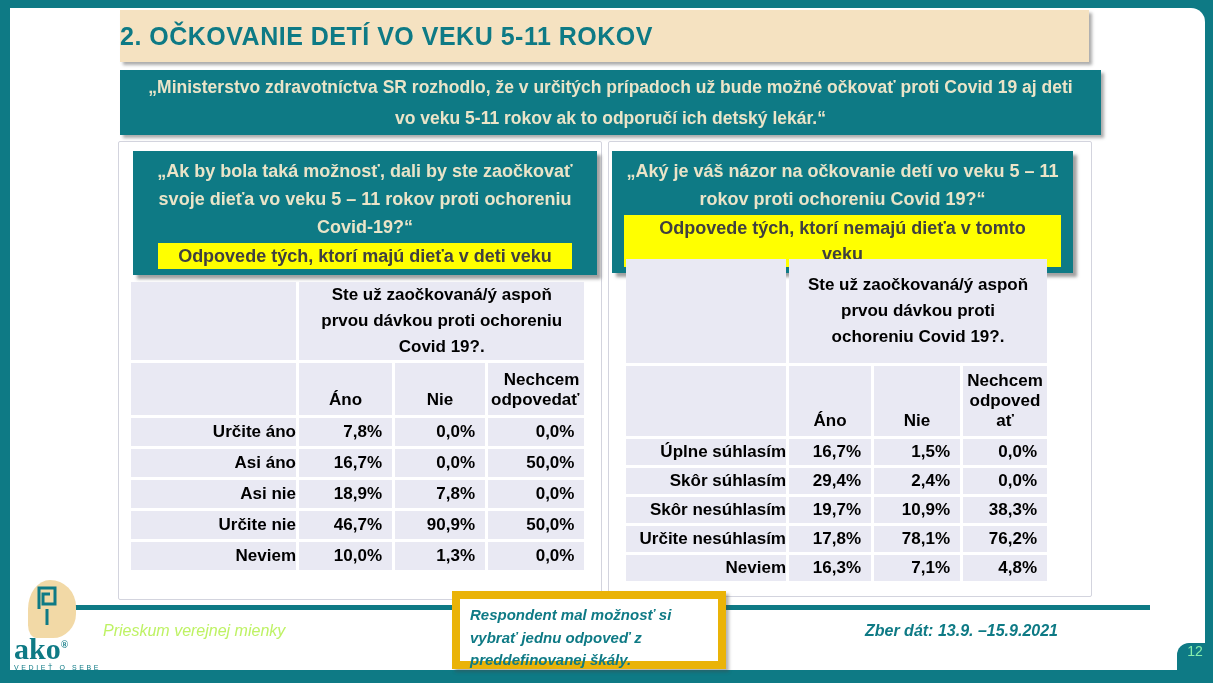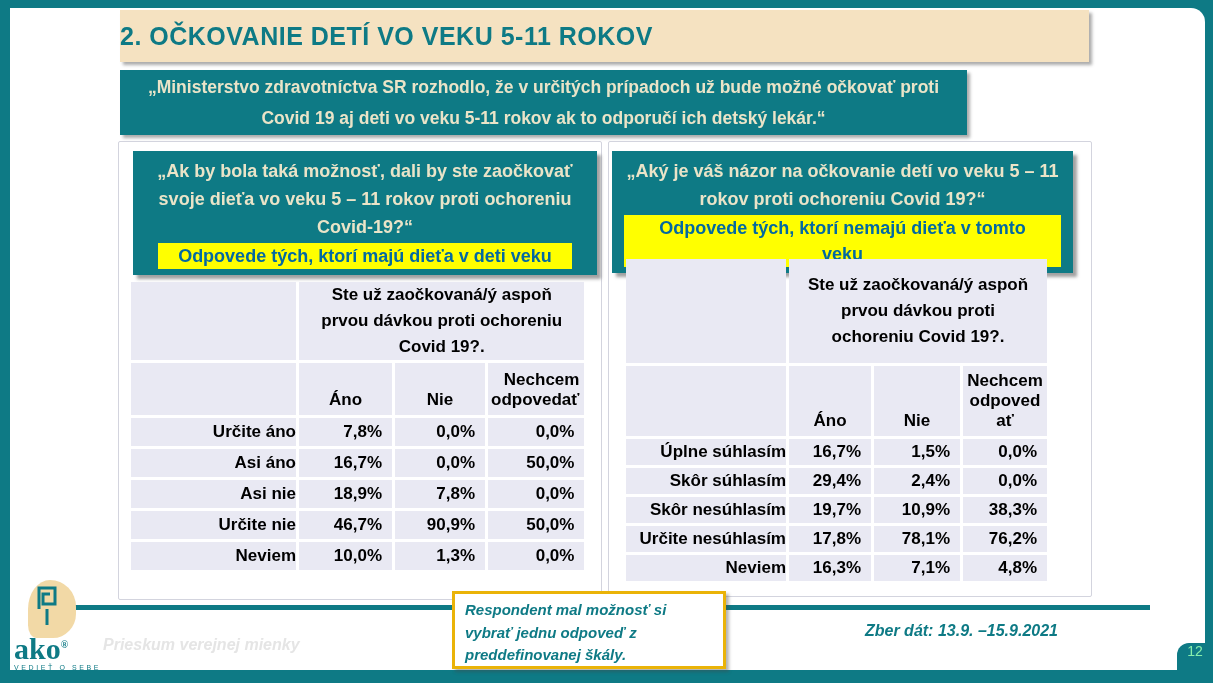--- a/index.html
+++ b/index.html
@@ -5,36 +5,36 @@
   * { margin:0; padding:0; box-sizing:border-box; }
   html,body { width:1213px; height:683px; font-family:"Liberation Sans", sans-serif; }
   .slide { position:relative; width:1213px; height:683px; background:#0e7a85; overflow:hidden; }
   .slide-inner { position:absolute; left:10px; top:8px; right:8px; bottom:13px; background:#ffffff; border-radius:0 14px 0 0; }
 
   .title-banner { position:absolute; left:120px; top:10px; width:969px; height:52px;
     background:#f5e2c1; box-shadow:3px 3px 3px rgba(70,70,70,.45);
     display:flex; align-items:center; 
     color:#0e7a85; font-size:25px; font-weight:bold; letter-spacing:.5px; }
 
-  .quote-banner { position:absolute; left:120px; top:70px; width:847px; height:65px;
+  .quote-banner { position:absolute; left:120px; top:70px; width:981px; height:65px;
     background:#0e7a85; box-shadow:3px 3px 3px rgba(70,70,70,.45);
     display:flex; align-items:center; justify-content:center; text-align:center;
     color:#eae4c8; font-size:17.5px; font-weight:bold; line-height:1.75; padding:0 26px; }
 
   .panel { position:absolute; background:#fff; border:1px solid #d3d4de; border-radius:2px; }
   .panel-left  { left:118px; top:141px; width:484px; height:459px; }
   .panel-right { left:608px; top:141px; width:484px; height:456px; }
 
   .qbox { position:absolute; background:#0e7a85; box-shadow:4px 4px 3px rgba(70,70,70,.5);
     text-align:center; color:#eae4c8; font-weight:bold; font-size:18px; padding:6px 12px 6px; }
   .qbox-left  { left:133px; top:151px; width:464px; }
   .qbox-right { left:612px; top:151px; width:461px; }
   .qbox .question { line-height:28px; }
   .qbox .hl-line { margin-top:2px; }
-  .highlight { display:inline-block; background:#ffff00; color:#0369a1; line-height:26px; padding:0 20px; }
+  .highlight { display:inline-block; background:#ffff00; color:#404040; line-height:26px; padding:0 20px; }
 
   table.data { border-collapse:separate; border-spacing:3px; position:absolute; }
   table.data td { background:#e9e9f3; color:#000; font-weight:bold; font-size:17px; }
   .tbl-left  { left:128px; top:279px; }
   .tbl-right { left:623px; top:256px; }
   td.span-head { text-align:center; vertical-align:middle; line-height:26px; padding:0 12px; }
   .tbl-left  td.span-head { height:78px; }
   .tbl-right td.span-head { height:104px; }
   td.subhead { vertical-align:bottom; text-align:center; padding:0 3px 5px; }
   .tbl-left  td.subhead { height:52px; }
@@ -50,25 +50,25 @@
 
   .logo { position:absolute; left:12px; top:580px; width:92px; height:96px; }
   .logo-head { position:absolute; left:16px; top:0; width:48px; height:58px; background:#f2d9a6;
     border-radius:46% 54% 48% 18% / 50% 46% 42% 22%; }
   .logo-spiral { position:absolute; left:22px; top:3px; }
   .logo-word { position:absolute; left:2px; top:50px; color:#0e7a85;
     font-family:"Liberation Serif", serif; font-weight:bold; font-size:30px; line-height:30px; }
   .logo-reg { font-size:10px; vertical-align:super; }
   .logo-tagline { position:absolute; left:2px; top:84px; color:#0e7a85; font-size:7px; letter-spacing:2.6px; white-space:nowrap; }
 
-  .survey-label { position:absolute; left:103px; top:636px; color:#e5e5e5; font-size:16px; font-weight:bold; font-style:italic; }
+  .survey-label { position:absolute; left:103px; top:622px; color:#bef264; font-size:16px; font-weight:normal; font-style:italic; }
   .collect-label { position:absolute; left:865px; top:622px; color:#0e7a85; font-size:16px; font-weight:bold; font-style:italic; }
 
   .note-box { position:absolute; left:452px; top:591px; width:274px; height:78px; z-index:5;
-    background:#fff; border:3px solid #eab308; box-shadow:3px 3px 3px rgba(70,70,70,.4);
+    background:#fff; border:8px solid #eab308; box-shadow:3px 3px 3px rgba(70,70,70,.4);
     padding:5px 10px; color:#0e7a85; font-size:15px; font-weight:bold; font-style:italic; line-height:1.5; }
 
   .page-tab { position:absolute; right:0; bottom:0; width:36px; height:40px; background:#0e7a85;
     border-radius:12px 0 0 0; display:flex; justify-content:center;
     color:#86efac; font-size:14px; z-index:6; }
 </style>
 </head>
 <body>
 
 <div class="slide">

